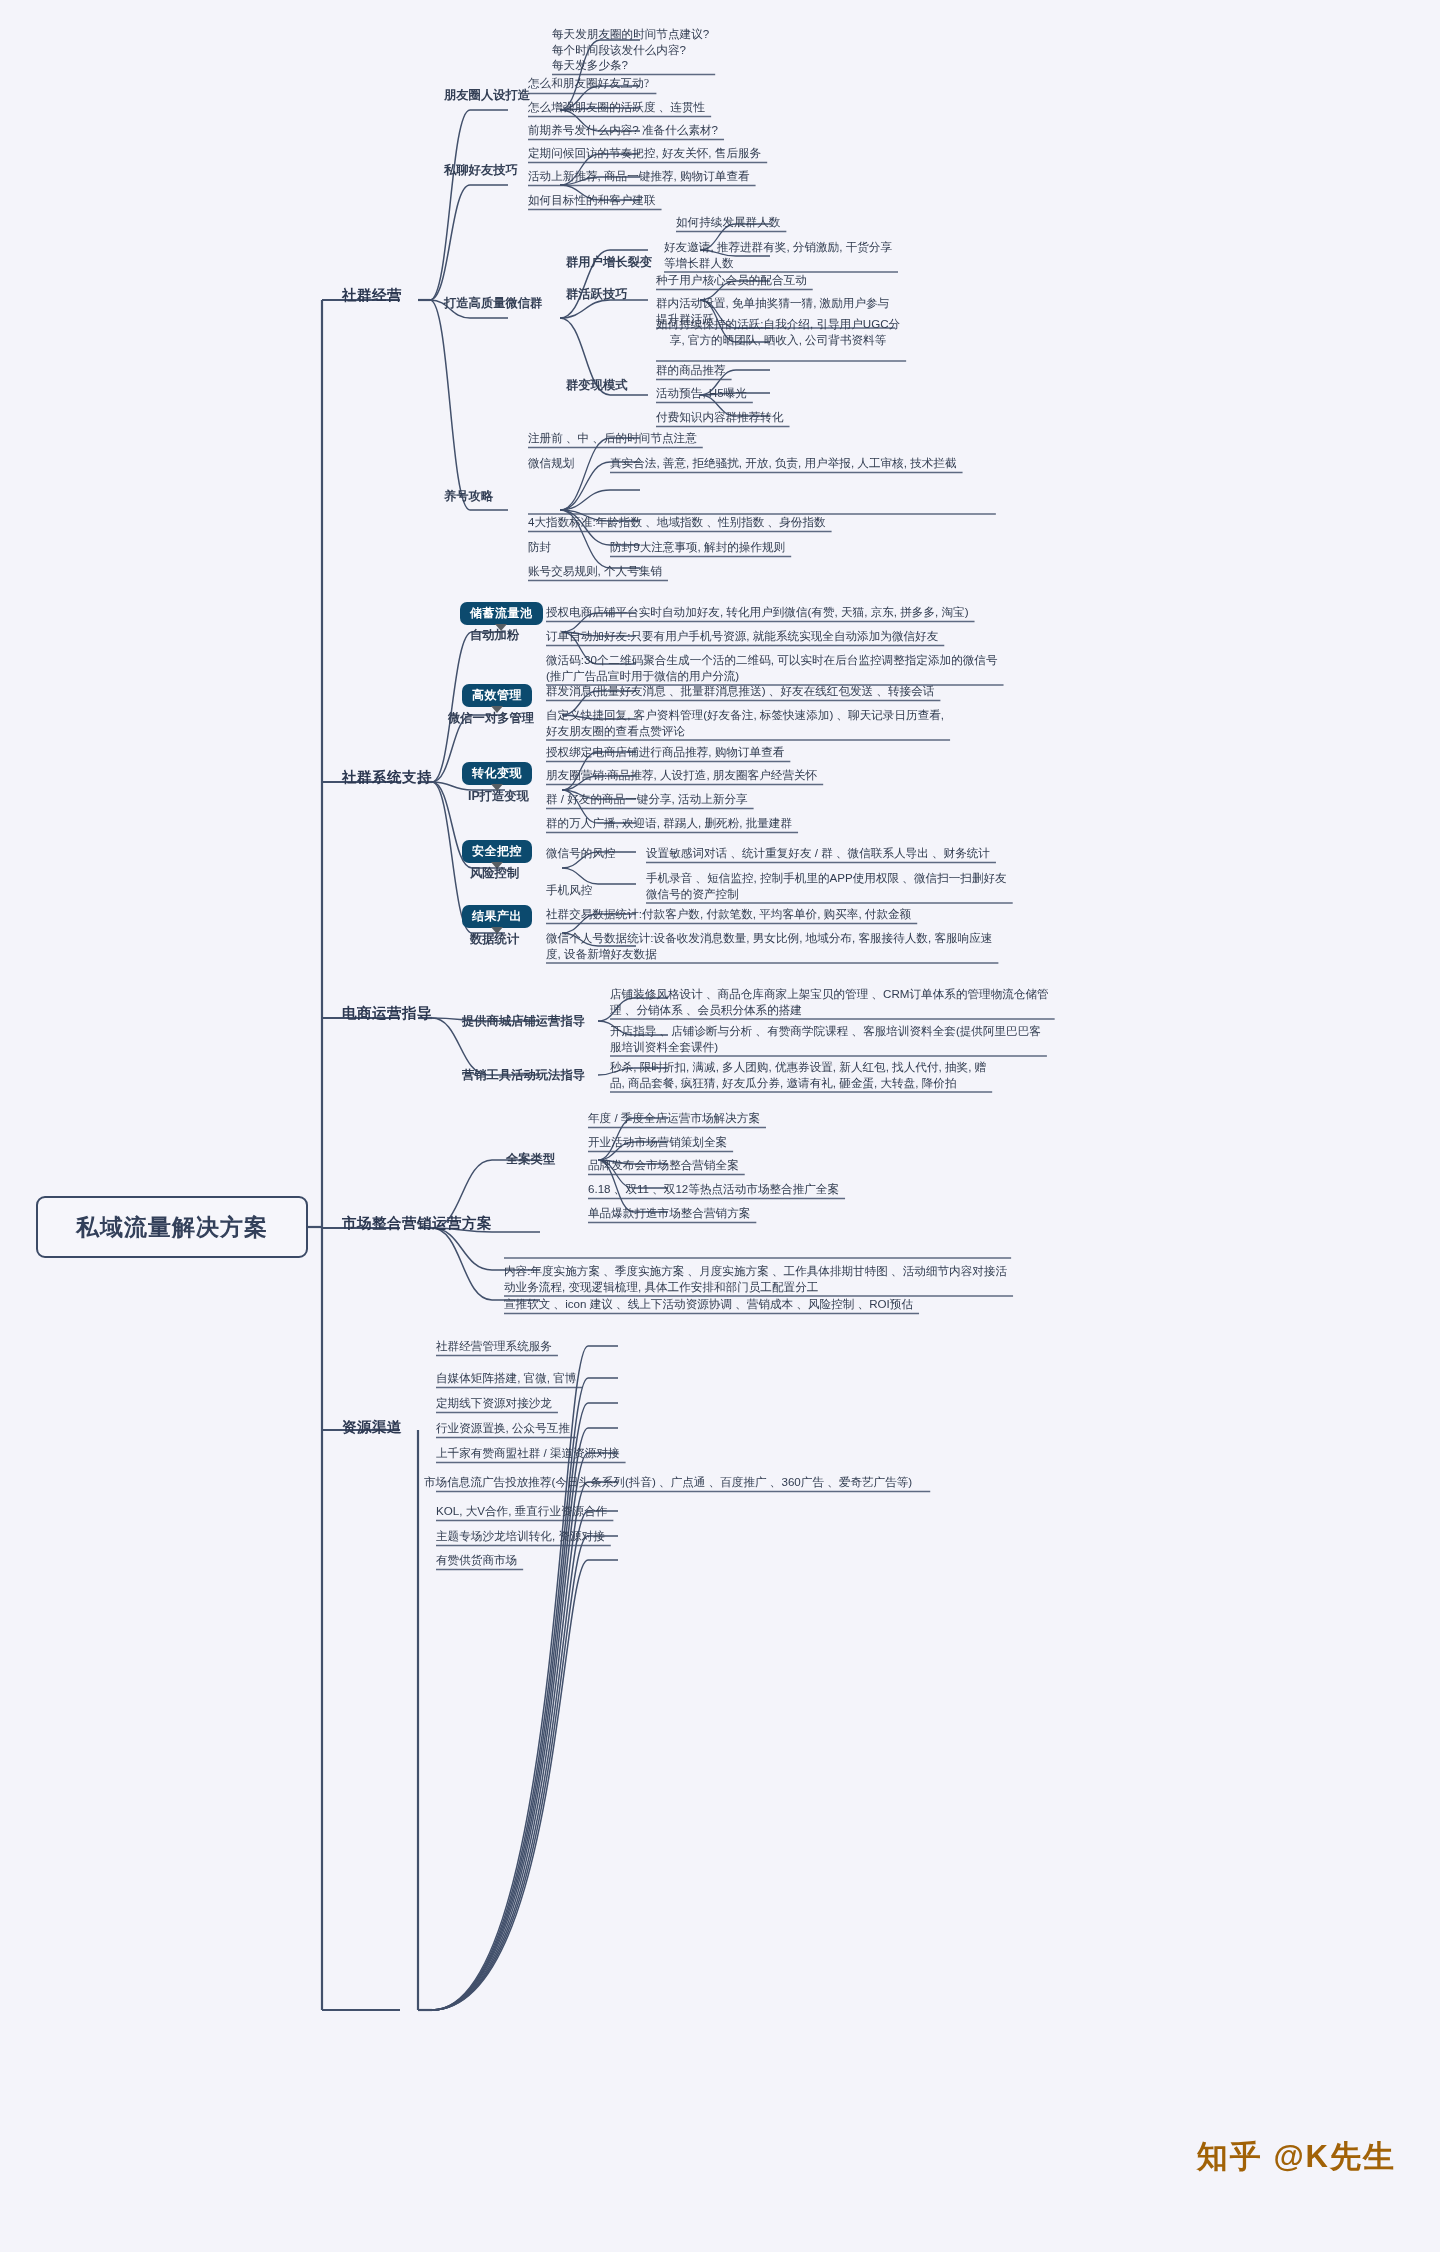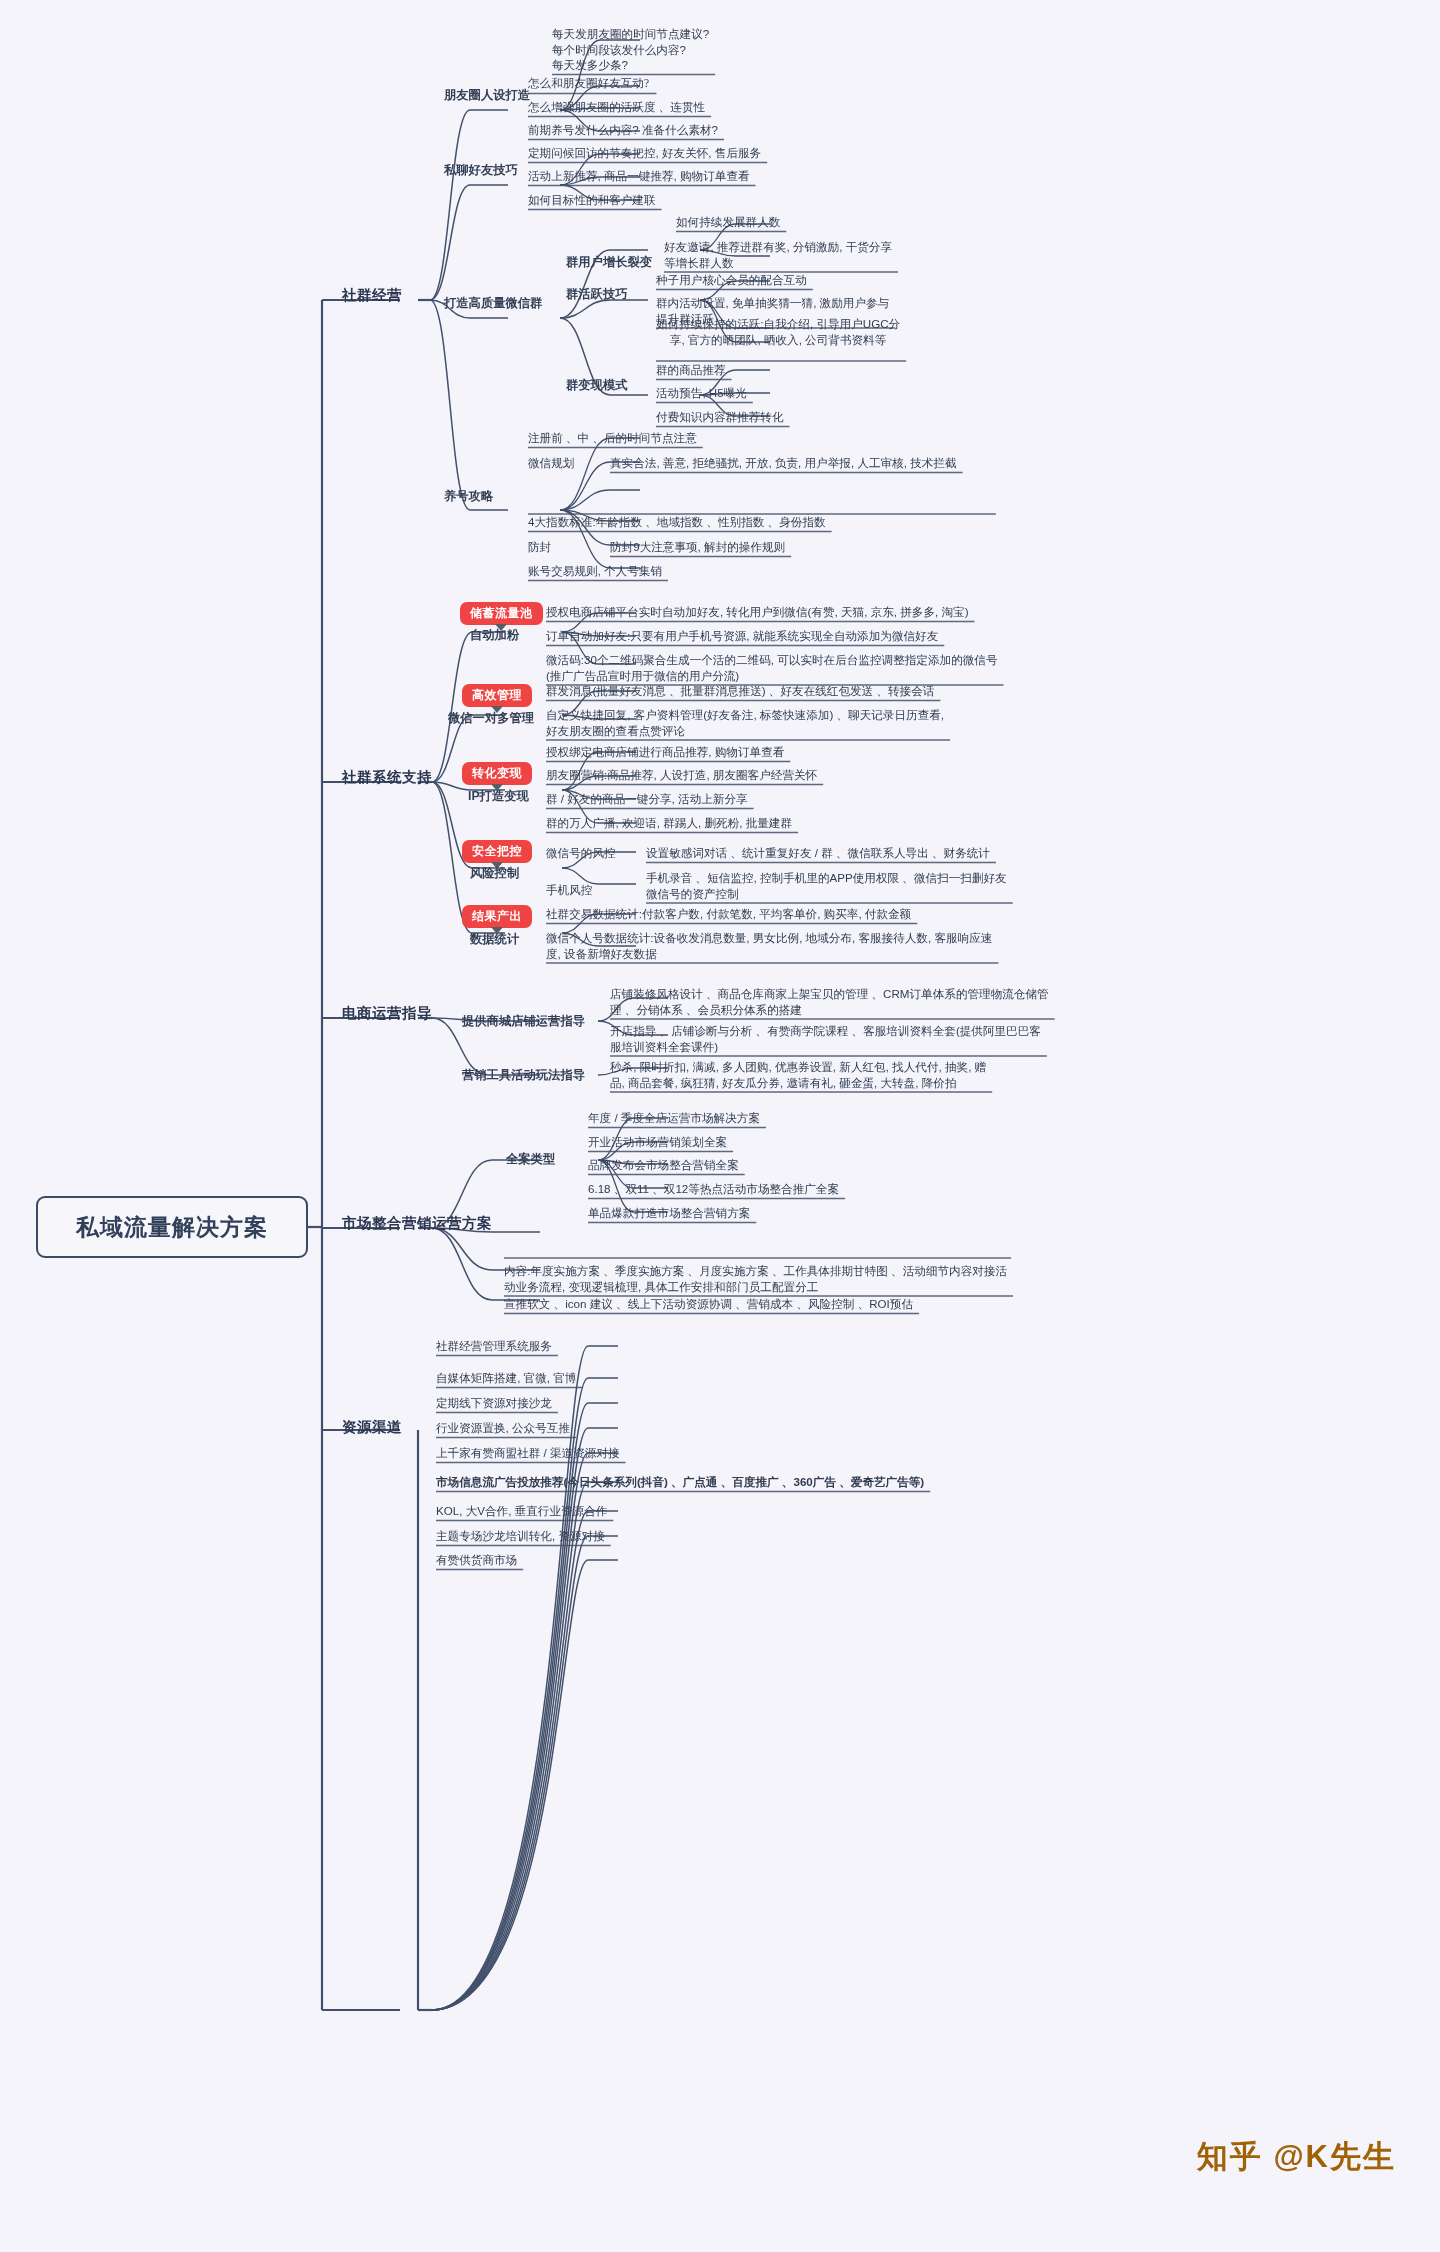--- a/index.html
+++ b/index.html
@@ -50,21 +50,21 @@
   .node.leaf{
     font-size:11.6px;font-weight:400;color:#313c50;
   }
   .node.sub{
     font-size:11.6px;font-weight:400;color:#313c50;
   }
 
   
   .badge{
     position:absolute;
-    background:#ef4444;
+    background:#0c4a6e;
     color:#ffffff;
     font-size:12px;
     font-weight:700;
     letter-spacing:.5px;
     padding:4px 10px 5px 10px;
     border-radius:7px;
     line-height:14px;
     white-space:nowrap;
   }
   .badge::after{
@@ -360,19 +360,19 @@
   <div class="node leaf" style="left:504px;top:1263px;">内容:年度实施方案 、季度实施方案 、月度实施方案 、工作具体排期甘特图 、活动细节内容对接活
 动业务流程, 变现逻辑梳理, 具体工作安排和部门员工配置分工</div>
   <div class="node leaf" style="left:504px;top:1296px;">宣推软文 、icon 建议 、线上下活动资源协调 、营销成本 、风险控制 、ROI预估</div>
 
   <div class="node lvl1" style="left:342px;top:1420px;">资源渠道</div>
   <div class="node leaf" style="left:436px;top:1338px;">社群经营管理系统服务</div>
   <div class="node leaf" style="left:436px;top:1370px;">自媒体矩阵搭建, 官微, 官博</div>
   <div class="node leaf" style="left:436px;top:1395px;">定期线下资源对接沙龙</div>
   <div class="node leaf" style="left:436px;top:1420px;">行业资源置换, 公众号互推</div>
   <div class="node leaf" style="left:436px;top:1445px;">上千家有赞商盟社群 / 渠道资源对接</div>
-  <div class="node leaf" style="left:436px;top:1474px;font-weight:bold;">市场信息流广告投放推荐(今日头条系列(抖音) 、广点通 、百度推广 、360广告 、爱奇艺广告等)</div>
+  <div class="node leaf" style="left:424px;top:1474px;">市场信息流广告投放推荐(今日头条系列(抖音) 、广点通 、百度推广 、360广告 、爱奇艺广告等)</div>
   <div class="node leaf" style="left:436px;top:1503px;">KOL, 大V合作, 垂直行业资源合作</div>
   <div class="node leaf" style="left:436px;top:1528px;">主题专场沙龙培训转化, 资源对接</div>
   <div class="node leaf" style="left:436px;top:1552px;">有赞供货商市场</div>
 
   <div class="watermark">知乎 @K先生</div>
 </div>
 
 </body></html>

